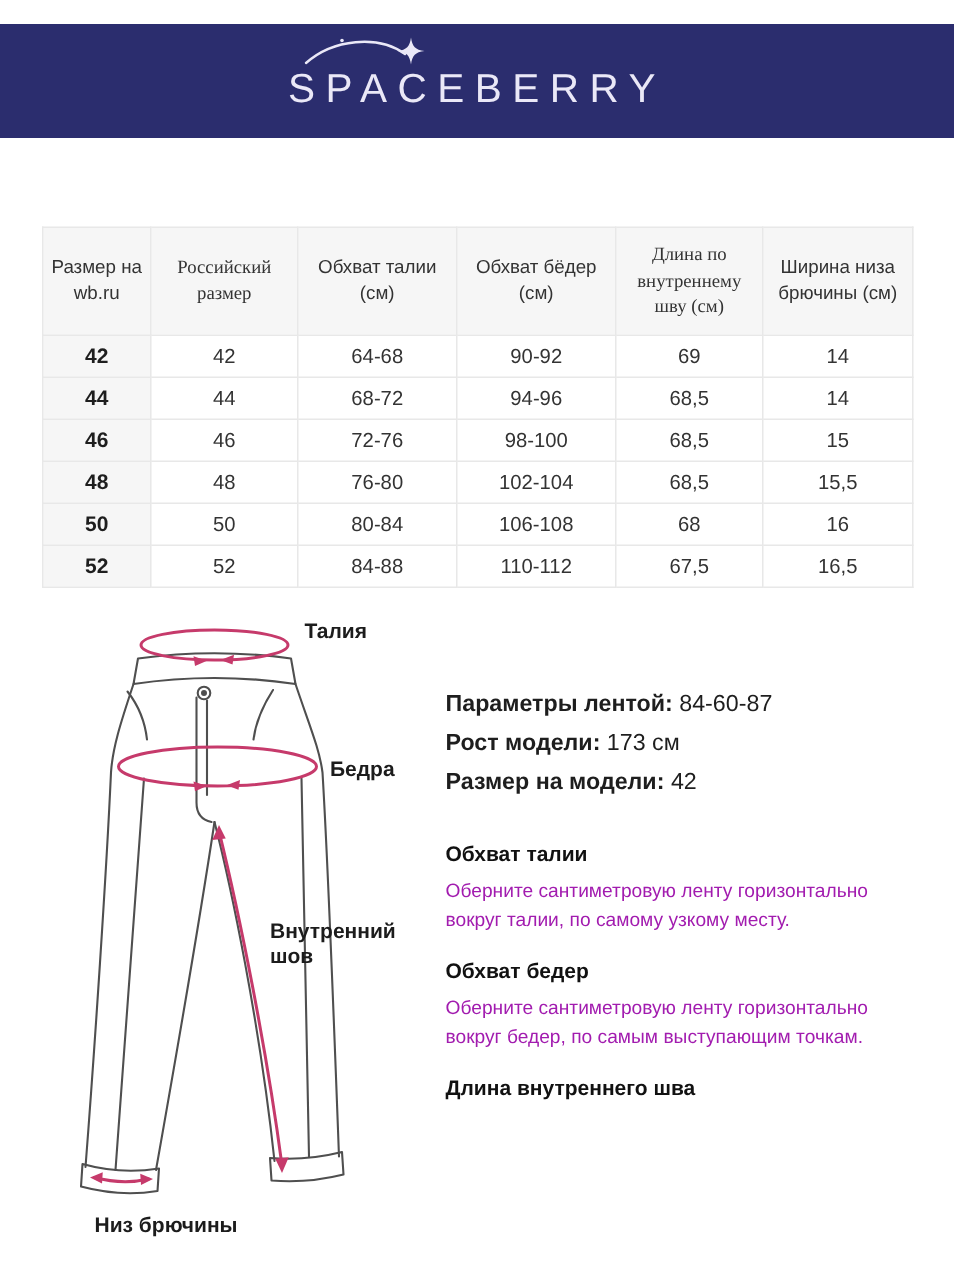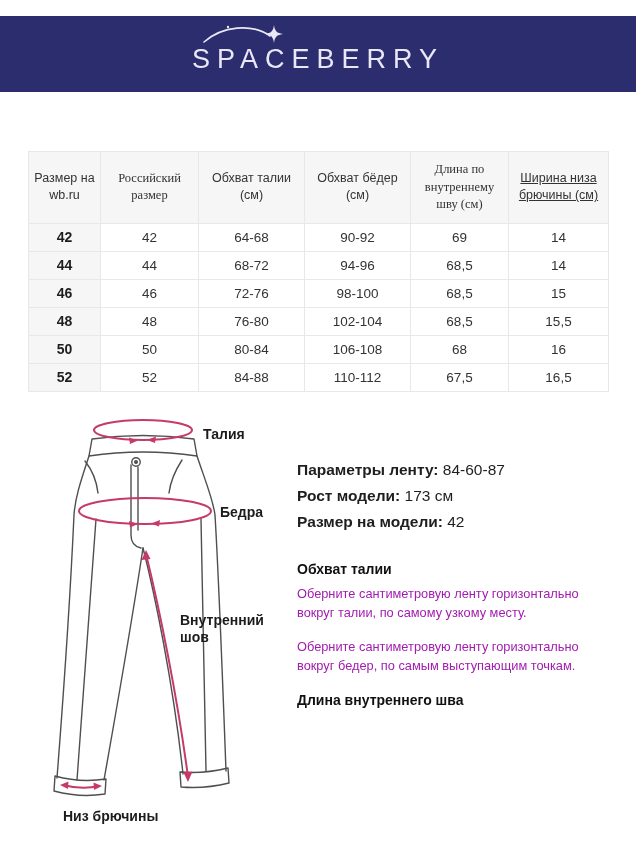--- a/index.html
+++ b/index.html
@@ -25,27 +25,27 @@
   .size-table th, .size-table td {
     border:1px solid #E8E8E8; text-align:center; vertical-align:middle;
   }
   .size-table th {
     background:#F6F6F6; font-weight:400; font-size:12.5px; color:#333;
     line-height:1.4; padding:9px 4px; height:57px;
   }
   .size-table td { font-size:13.5px; color:#333; padding:5px 4px; height:28px; background:#fff; }
   .size-table td.rowhead { background:#F6F6F6; font-weight:700; font-size:14px; color:#1e1e1e; }
   .col1{width:72px;} .col2{width:98px;font-family:Liberation Serif, serif;} .col3{width:106px;}
-  .col4{width:106px;} .col5{width:98px;font-family:Liberation Serif, serif;} .col6{width:100px;text-decoration:underline;}
+  .col4{width:106px;} .col5{width:98px;font-family:Liberation Serif, serif;} .col6{width:100px;}
   
   .figure { position:absolute; left:30px; top:385px; width:250px; height:432px; }
   .fig-label {
     position:absolute; font-size:14px; font-weight:700; color:#1c1c1c; line-height:17px;
   }
-  .lbl-waist  { left:173px; top:25px; }
+  .lbl-waist  { left:173px; top:11px; }
   .lbl-hips   { left:190px; top:103px; }
   .lbl-inseam { left:150px; top:211px; width:100px; }
   .lbl-hem    { left:33px;  top:407px; white-space:nowrap; }
   
   .info-col { position:absolute; left:297px; top:441px; width:312px; }
   .model-line { font-size:15.5px; color:#1e1e1e; line-height:26px; }
   .model-line .lab { font-weight:700; }
   .model-line .val { font-weight:400; }
   .model-info { margin-bottom:24px; }
   .guide-section h3 { font-size:14px; font-weight:700; color:#111; line-height:20px; }
@@ -175,39 +175,40 @@
     </svg>
     <span class="fig-label lbl-waist">Талия</span>
     <span class="fig-label lbl-hips">Бедра</span>
     <span class="fig-label lbl-inseam">Внутренний шов</span>
     <span class="fig-label lbl-hem">Низ брючины</span>
   </section>
 
   <section class="info-col">
     <div class="model-info">
       <p class="model-line">
-        <span class="lab">Параметры ленту:</span>
+        <span class="lab">Параметры лентой:</span>
         <span class="val">84-60-87</span>
       </p>
       <p class="model-line">
         <span class="lab">Рост модели:</span>
         <span class="val">173 см</span>
       </p>
       <p class="model-line">
         <span class="lab">Размер на модели:</span>
         <span class="val">42</span>
       </p>
     </div>
 
     <div class="guide-section">
       <h3>Обхват талии</h3>
       <p>Оберните сантиметровую ленту горизонтально вокруг талии, по самому узкому месту.</p>
     </div>
 
     <div class="guide-section">
+      <h3>Обхват бедер</h3>
       <p>Оберните сантиметровую ленту горизонтально вокруг бедер, по самым выступающим точкам.</p>
     </div>
 
     <div class="guide-section">
       <h3>Длина внутреннего шва</h3>
     </div>
   </section>
 
   <footer class="footer-bar"></footer>
 

